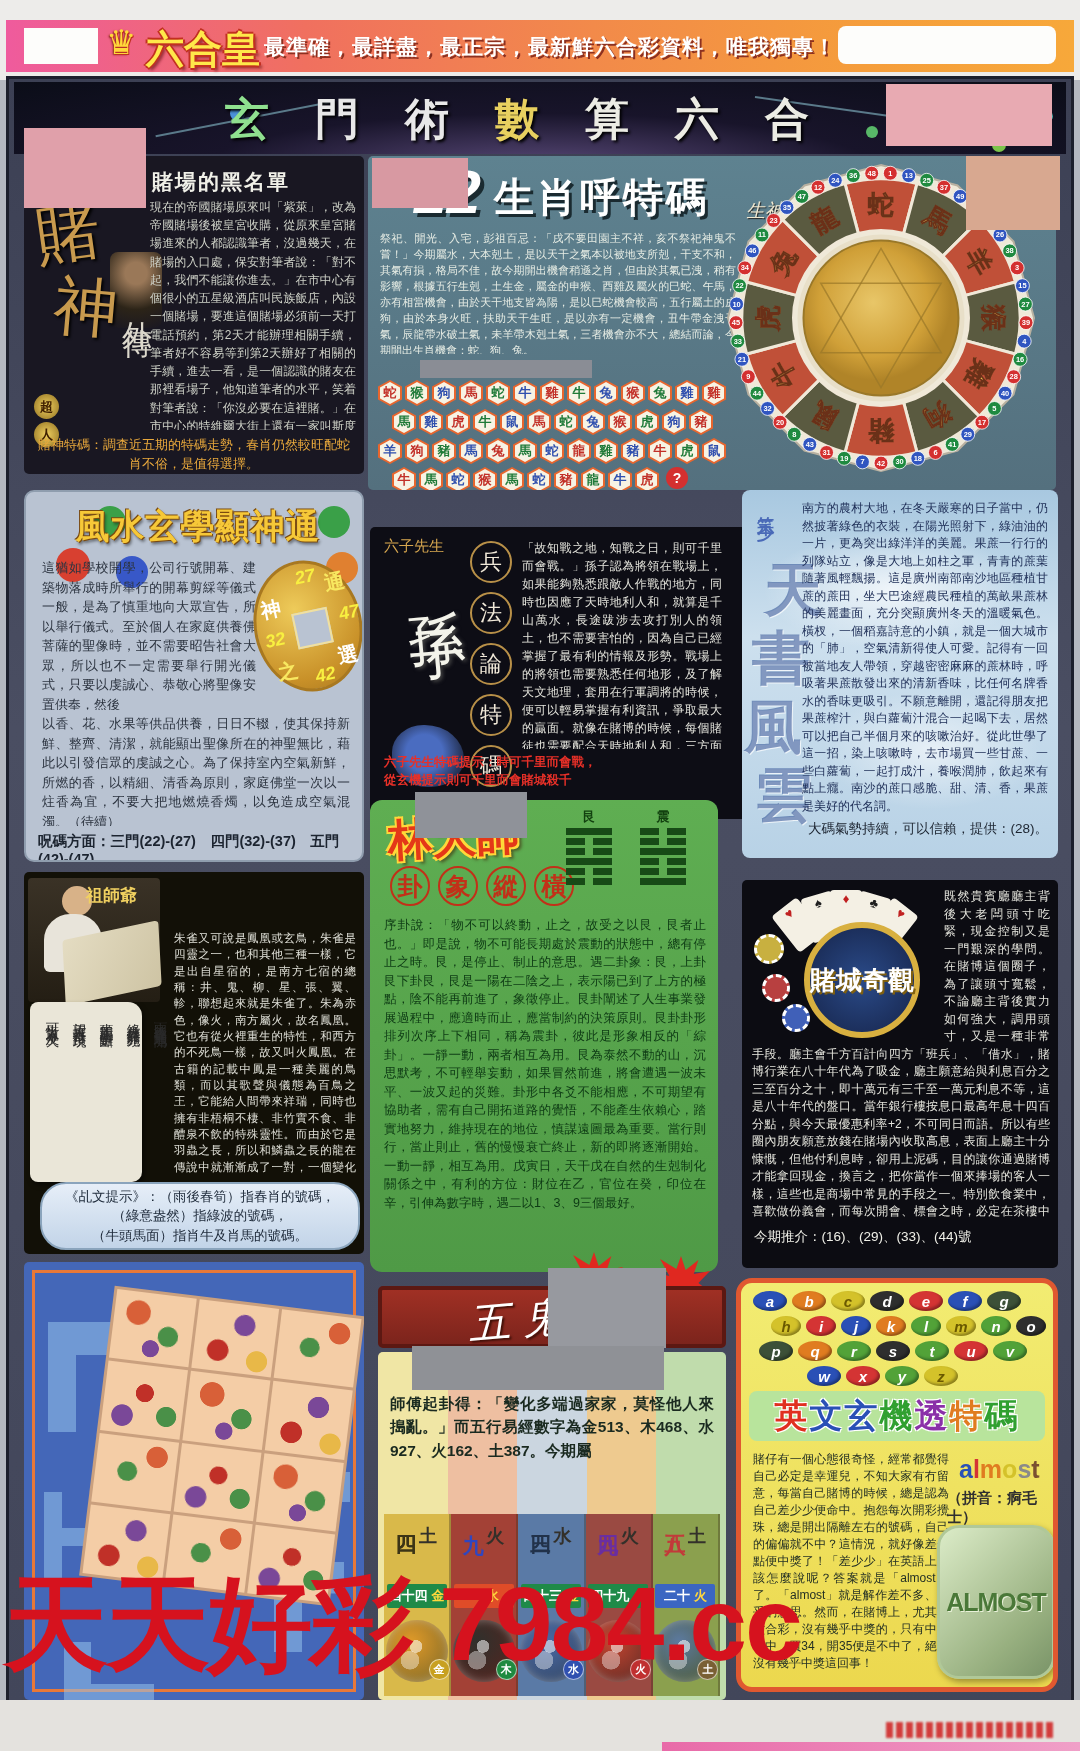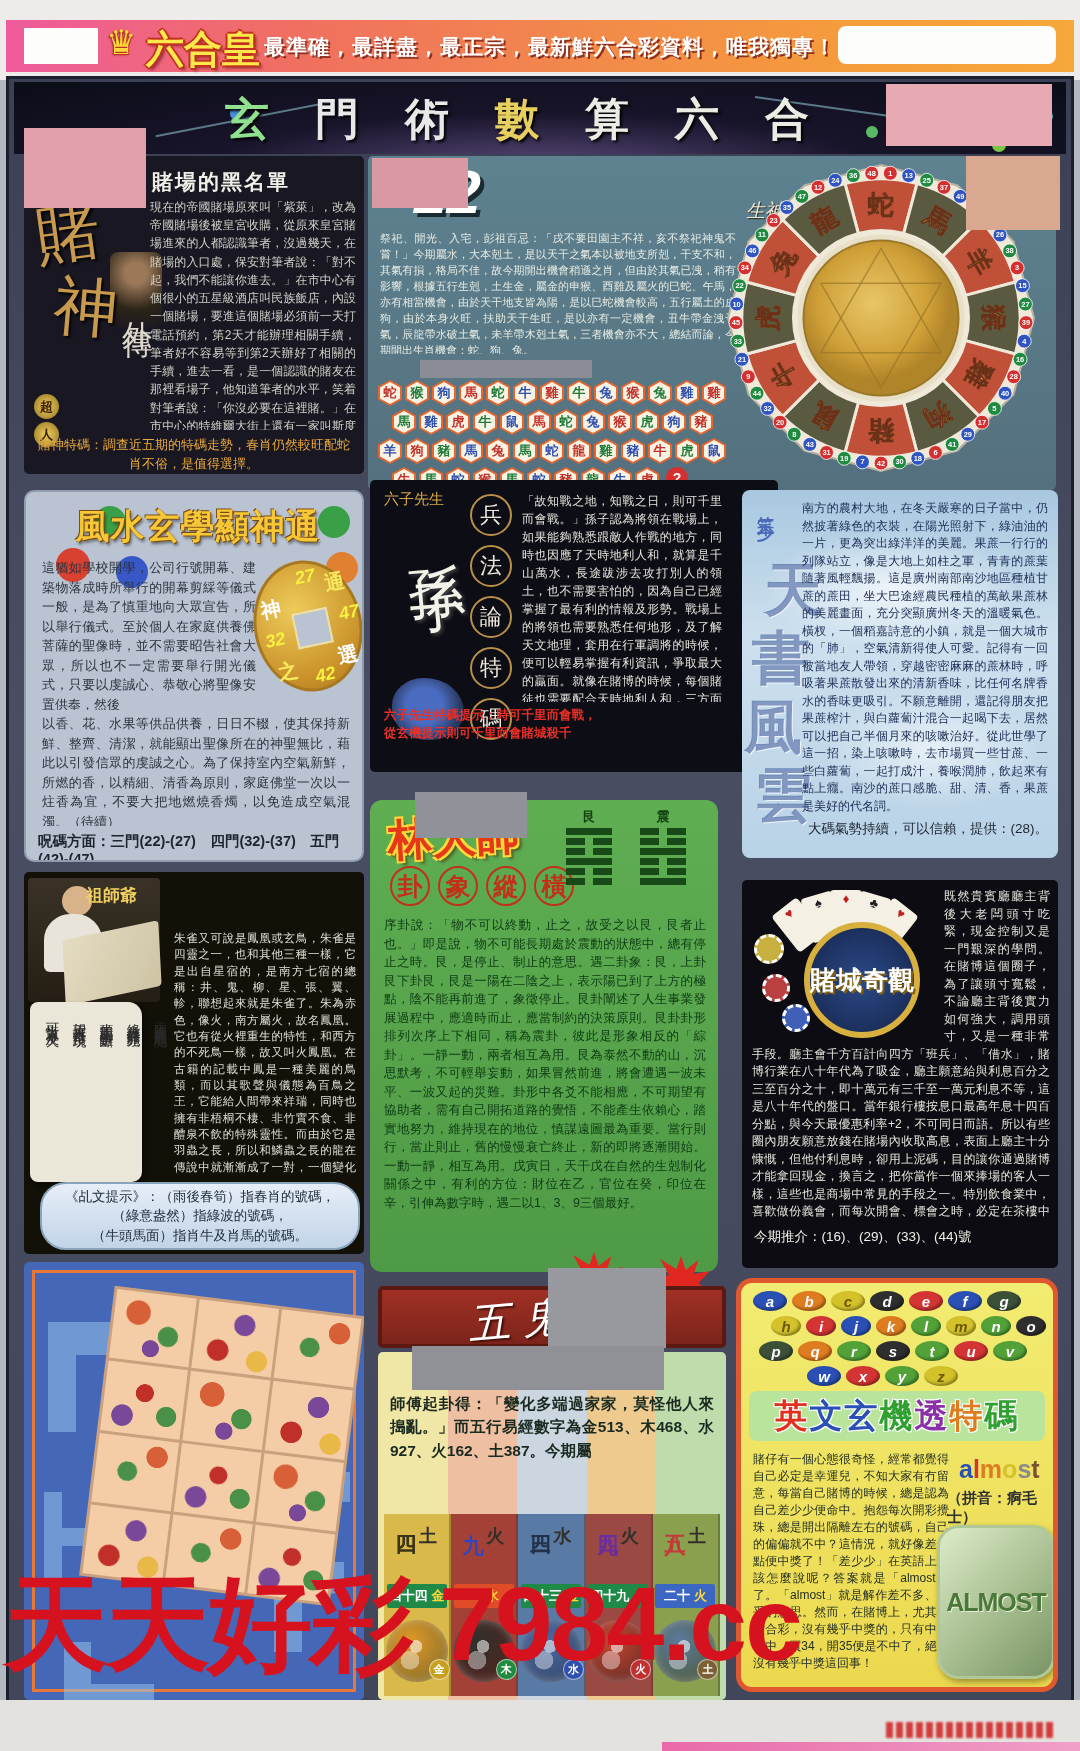--- a/index.html
+++ b/index.html
@@ -86,20 +86,21 @@
       <span style="width:25px;height:25px;border-radius:50%;background:radial-gradient(circle,#f0d060,#907020);color:#402000;font-size:13px;font-weight:bold;display:flex;align-items:center;justify-content:center;">超</span>
       <span style="width:25px;height:25px;border-radius:50%;background:radial-gradient(circle,#f0d060,#907020);color:#402000;font-size:13px;font-weight:bold;display:flex;align-items:center;justify-content:center;">人</span>
     </div>
     <div class="abs" style="left:128px;top:12px;font-size:21px;font-weight:bold;color:#f0f0e8;letter-spacing:2px;">賭場的黑名單</div>
     <div class="abs jt" style="left:126px;top:42px;width:206px;height:232px;font-size:12px;line-height:1.52;color:#cfd2c8;overflow:hidden;">現在的帝國賭場原來叫「紫萊」，改為帝國賭場後被皇宮收購，從原來皇宮賭場進來的人都認識筆者，沒過幾天，在賭場的入口處，保安對筆者說：「對不起，我們不能讓你進去。」在市中心有個很小的五星級酒店叫民族飯店，內設一個賭場，要進這個賭場必須前一天打電話預約，第2天才能辦理相關手續，筆者好不容易等到第2天辦好了相關的手續，進去一看，是一個認識的賭友在那裡看場子，他知道筆者的水平，笑着對筆者說：「你沒必要在這裡賭。」在市中心的特維爾大街上還有一家叫斯度基俄的賭場。（待續）</div>
     <div class="abs" style="left:10px;top:280px;width:320px;font-size:13px;line-height:1.45;color:#e8a83c;text-align:center;">賭神特碼：調查近五期的特碼走勢，春肖仍然較旺配蛇肖不俗，是值得選擇。</div>
   </div>
 
   <div class="card" style="left:368px;top:156px;width:688px;height:334px;background:linear-gradient(180deg,#5e8290,#54707e);">
     <span class="abs" style="left:44px;top:0;font-size:62px;font-style:italic;font-weight:900;color:#fff;text-shadow:4px 4px 0 #1a2a30;">12</span>
+    <span class="abs" style="left:126px;top:14px;font-size:40px;font-weight:900;color:#fff;letter-spacing:3px;text-shadow:3px 3px 0 #1a2a30;">生肖呼特碼</span>
     <span class="abs serif" style="left:378px;top:42px;font-size:19px;font-style:italic;color:#f0e8d0;text-shadow:1px 1px 1px #222;">生神仙</span>
     <div class="abs jt" style="left:12px;top:74px;width:356px;height:124px;font-size:11px;line-height:1.46;color:#e6ece4;overflow:hidden;">祭祀、開光、入宅，彭祖百忌：「戌不要田園主不祥，亥不祭祀神鬼不嘗！」今期屬水，大本剋土，是以天干之氣本以被地支所剋，干支不和，其氣有損，格局不佳，故今期開出機會稍遜之肖，但由於其氣已洩，稍有影響，根據五行生剋，土生金，屬金的申猴、酉雞及屬火的巳蛇、午馬，亦有相當機會，由於天干地支皆為陽，是以巳蛇機會較高，五行屬土的戌狗，由於本身火旺，扶助天干生旺，是以亦有一定機會，丑牛帶金洩干氣，辰龍帶水破土氣，未羊帶木剋土氣，三者機會亦不大，總結而論，今期開出生肖機會：蛇、狗、兔。</div>
     <div class="abs" id="hexrows" style="left:8px;top:224px;width:360px;">
         <div class="hexrow" style="margin-left: 2px;">
           <div class="hex">
             <i style="color: rgb(194, 48, 40);">蛇</i>
           </div>
           <div class="hex">
             <i style="color: rgb(31, 122, 56);">猴</i>
           </div>
@@ -411,21 +412,21 @@
       <span class="abs serif" style="left:74px;top:86px;font-size:20px;color:#fff;font-weight:bold;">選</span>
       <span class="abs" style="left:48px;top:4px;font-size:18px;font-style:italic;font-weight:bold;color:#f8f040;">27</span>
       <span class="abs" style="left:84px;top:48px;font-size:18px;font-style:italic;font-weight:bold;color:#f8f040;">47</span>
       <span class="abs" style="left:6px;top:60px;font-size:18px;font-style:italic;font-weight:bold;color:#f8f040;">32</span>
       <span class="abs" style="left:48px;top:104px;font-size:18px;font-style:italic;font-weight:bold;color:#f8f040;">42</span>
     </div>
     <div class="abs jt" style="left:16px;top:222px;width:308px;height:112px;font-size:13px;line-height:1.5;color:#2c3440;overflow:hidden;">以香、花、水果等供品供養，日日不輟，使其保持新鮮、整齊、清潔，就能顯出聖像所在的神聖無比，藉此以引發信眾的虔誠之心。為了保持室內空氣新鮮，所燃的香，以精細、清香為原則，家庭佛堂一次以一炷香為宜，不要大把地燃燒香燭，以免造成空氣混濁。（待續）</div>
     <div class="abs" style="left:12px;top:340px;width:316px;font-size:14.5px;font-weight:bold;color:#1c2430;">呪碼方面：三門(22)-(27)　四門(32)-(37)　五門(42)-(47)</div>
   </div>
 
-  <div class="card" style="left:370px;top:480px;width:408px;height:292px;background:#0d0d15;">
+  <div class="card" style="left:370px;top:527px;width:408px;height:292px;background:#0d0d15;">
     <span class="abs serif" style="left:14px;top:10px;font-size:15px;color:#d8a850;">六子先生</span>
     <div class="abs vtxt serif" style="left:24px;top:40px;font-size:56px;color:#f3f3ea;letter-spacing:18px;transform:rotate(-5deg);text-shadow:2px 2px 4px #444;">孫子</div>
     <div class="abs" style="left:22px;top:198px;width:72px;height:62px;border-radius:48% 60% 50% 55%;background:radial-gradient(circle at 45% 45%,#4a6cc0 0 35%,#28375e 70%,#141a30);"></div>
     <div class="abs" id="sunzi-vtitle" style="left:100px;top:14px;">
         <div class="vcircle">兵</div>
         <div class="vcircle">法</div>
         <div class="vcircle">論</div>
         <div class="vcircle">特</div>
         <div class="vcircle">碼</div>
       </div>

